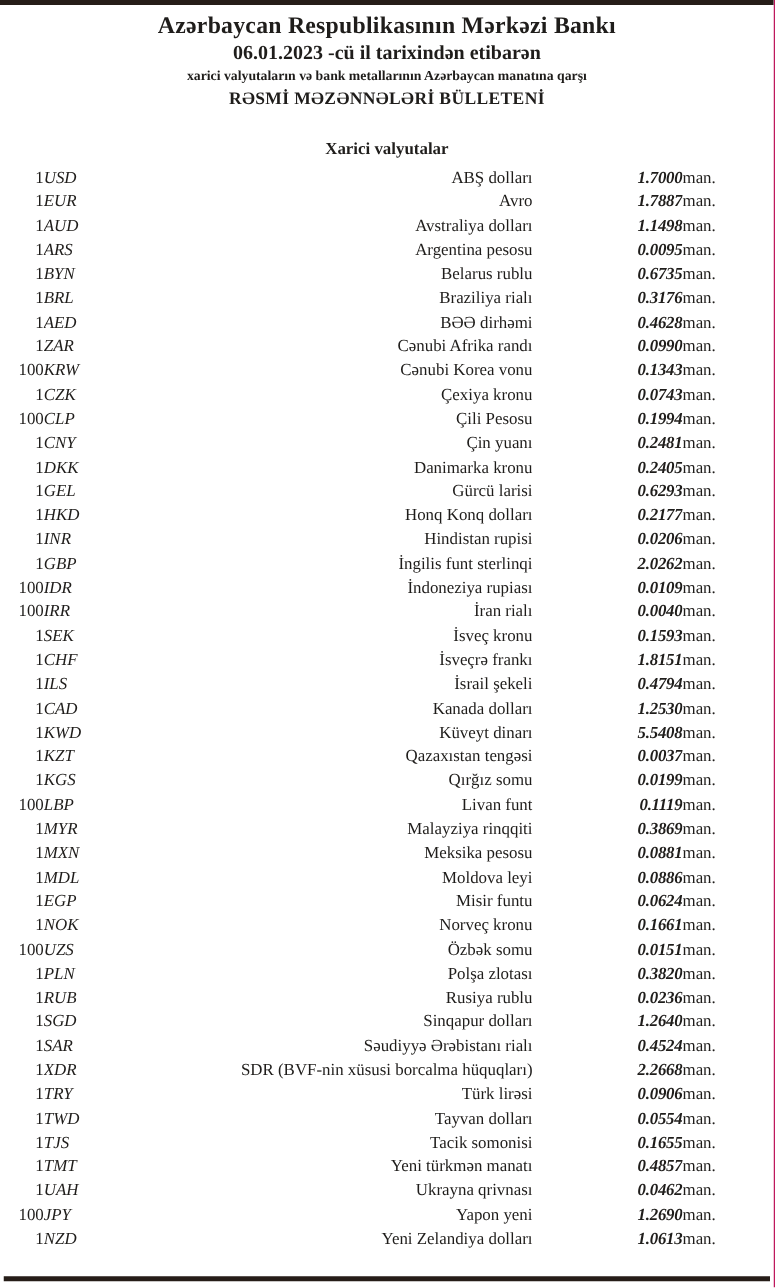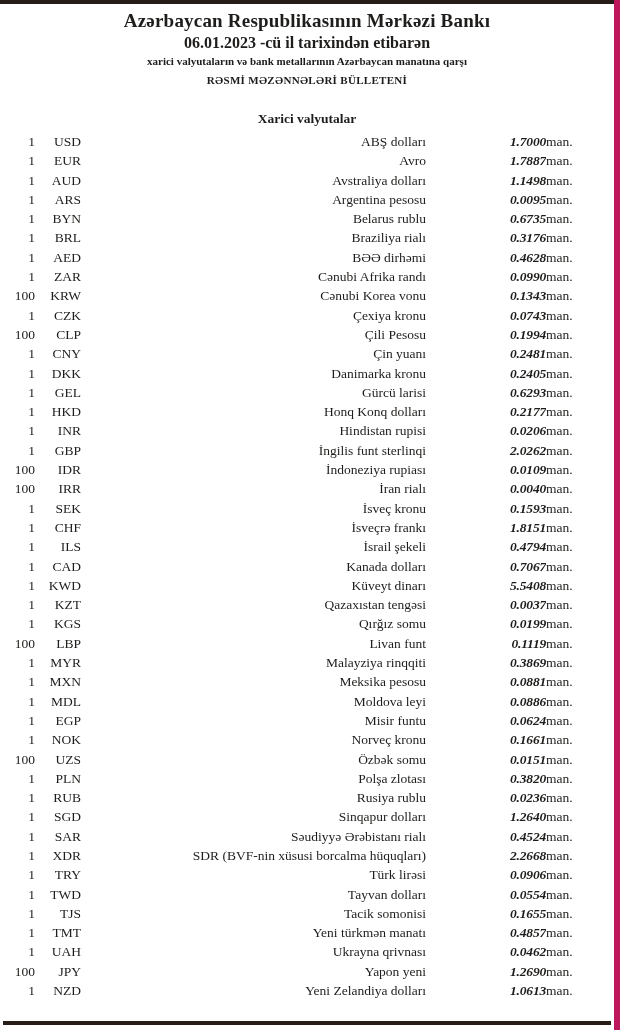--- a/index.html
+++ b/index.html
@@ -12,21 +12,21 @@
   body{
     font-family:"Liberation Serif","DejaVu Serif",serif;
     color:var(--text-color);
   }
   .page{
     position:relative;
     width:620px;
     height:1030px;
     background:var(--bg-color);
     overflow:hidden;
-    border-right:6px solid #be185d;
+    border-right:1px solid #be185d;
   }
   .rule-top{
     position:absolute;
     top:0;left:0;right:0;
     height:4px;
     background:var(--rule-color);
   }
   .rule-bottom{
     position:absolute;
     top:1021px;left:3px;right:3px;
@@ -50,21 +50,21 @@
     font-weight:bold;
   }
   .subtitle{
     margin-top:2px;
     font-size:11px;
     line-height:17px;
     font-weight:bold;
   }
   .bulletin-title{
     margin-top:1px;
-    font-size:11px;
+    font-size:14px;
     line-height:18px;
     font-weight:bold;
     letter-spacing:0.3px;
     font-family:Liberation Serif, serif;
   }
   .section-title{
     margin-top:22px;
     text-align:center;
     font-size:13.5px;
     line-height:16px;
@@ -79,21 +79,21 @@
   table.rates td{
     font-size:13.5px;
     line-height:19.3px;
     height:19.3px;
     padding:0;
     white-space:nowrap;
     overflow:hidden;
     vertical-align:baseline;
   }
   td.qty{width:35px;text-align:right;}
-  td.code{width:46px;text-align:right;}
+  td.code{width:46px;text-align:left;font-style:italic;}
   td.name{text-align:right;padding-left:1px;}
   td.rate{
     width:120px;
     text-align:right;
     font-weight:bold;
     font-style:italic;
     letter-spacing:-0.2px;
   }
   td.unit{width:74px;text-align:left;padding-left:10px;}
 </style>
@@ -294,21 +294,21 @@
       <td class="code">ILS</td>
       <td class="name">İsrail şekeli</td>
       <td class="rate">0.4794</td>
       <td class="unit">man.</td>
     </tr>
 
     <tr>
       <td class="qty">1</td>
       <td class="code">CAD</td>
       <td class="name">Kanada dolları</td>
-      <td class="rate">0.7067</td>
+      <td class="rate">1.2530</td>
       <td class="unit">man.</td>
     </tr>
 
     <tr>
       <td class="qty">1</td>
       <td class="code">KWD</td>
       <td class="name">Küveyt dinarı</td>
       <td class="rate">5.5408</td>
       <td class="unit">man.</td>
     </tr>

